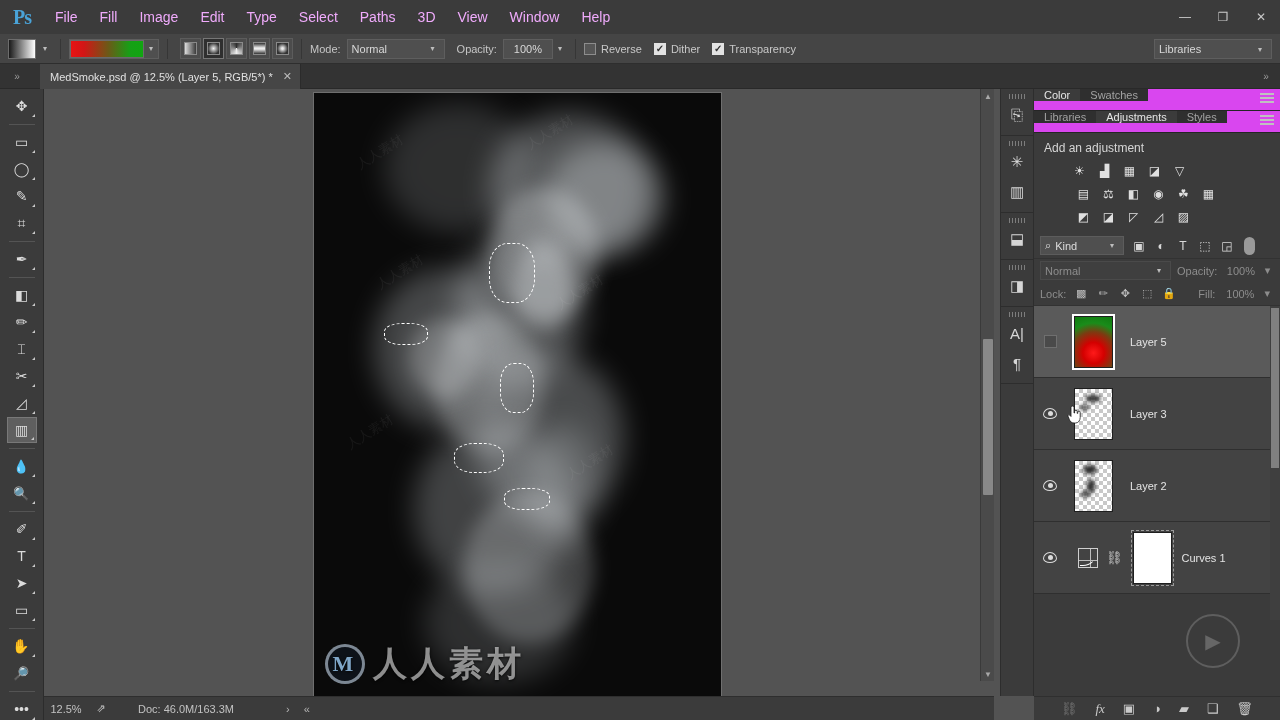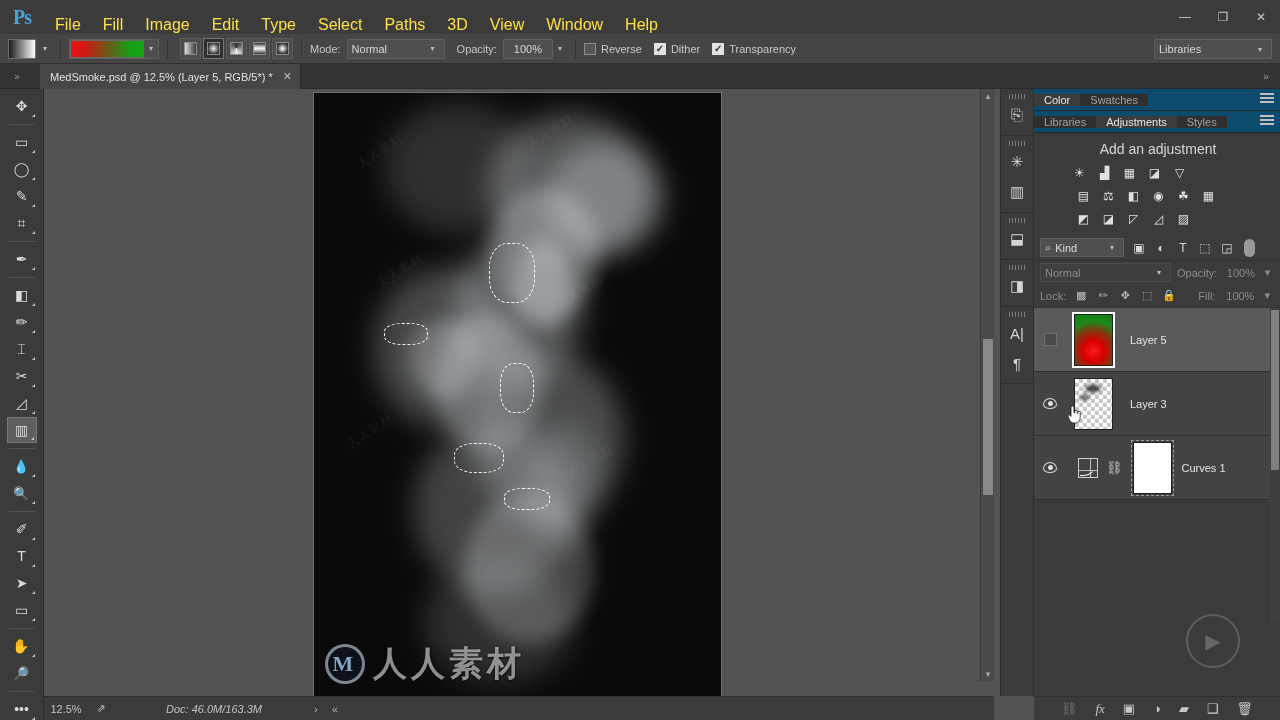--- a/index.html
+++ b/index.html
@@ -17,21 +17,21 @@
   .menubar {
     position:absolute; left:0; top:0; width:1280px; height:34px;
     background:#3b3b3b; display:flex; align-items:center;
   }
   .ps-logo {
     width:44px; height:34px; display:flex; align-items:center; justify-content:center;
     color:#4aa3d8; font-size:20px; font-weight:bold; font-family:"Liberation Serif", serif;
     letter-spacing:-1px;
   }
   .menu-item {
-    padding:8px 11px; height:34px; line-height:34px; font-size:16px; color:#fde047;
+    padding:0 11px; height:34px; line-height:34px; font-size:14px; color:#f0abfc;
     cursor:default;
   }
   .win-controls { position:absolute; right:0; top:0; height:34px; display:flex; }
   .win-btn {
     width:38px; height:34px; display:flex; align-items:center; justify-content:center;
     color:#c9c9c9; font-size:12px;
   }
 
   
   .optionsbar {
@@ -165,55 +165,55 @@
   }
   .vscroll .thumb {
     position:absolute; left:2px; width:10px; top:250px; height:156px; background:#888; border-radius:1px;
   }
   .hscroll-area {
     position:absolute; left:44px; bottom:0; width:950px; height:24px; background:#3b3b3b;
     border-top:1px solid #2e2e2e; display:flex; align-items:center; color:#c2c2c2; font-size:11px;
   }
   .status-zoom { width:44px; text-align:center; }
   .status-icon { width:26px; display:flex; align-items:center; justify-content:center; }
-  .status-doc { margin-left:52px;font-style:italic; }
+  .status-doc { margin-left:24px; }
   .status-arrows { margin-left:52px; display:flex; gap:14px; color:#b5b5b5; }
 
   
   .minidock {
     position:absolute; right:246px; top:89px; width:34px; height:607px;
     background:#3b3b3b; border-right:1px solid #2d2d2d; border-left:1px solid #2d2d2d;
     display:flex; flex-direction:column; align-items:center;
   }
   .md-group { width:34px; display:flex; flex-direction:column; align-items:center; padding:3px 0 5px; }
   .md-grip { width:16px; height:5px; margin:2px 0 1px;
     background:repeating-linear-gradient(90deg,#7d7d7d 0 1px,transparent 1px 3px); }
   .md-icon {
     width:30px; height:30px; display:flex; align-items:center; justify-content:center;
     color:#d6d6d6; font-size:15px;
   }
   .md-div { width:34px; height:1px; background:#2d2d2d; }
 
   
   .rightpanels { position:absolute; right:0; top:89px; width:246px; height:631px; background:#3b3b3b; }
   .panel-tabs {
-    height:22px; background:#0c4a6e; display:flex; align-items:center; position:relative;
+    height:22px; background:#d946ef; display:flex; align-items:flex-start; position:relative;
     border-bottom:1px solid #252525;
   }
   .ptab {
     padding:0 10px; display:flex; align-items:center; font-size:11px; color:#a2a2a2;
     background:#2f2f2f;
   }
   .ptab.active { background:#3b3b3b; color:#e6e6e6; }
   .pmenu {
     position:absolute; right:6px; top:4px; width:14px; height:12px;
     background:repeating-linear-gradient(180deg,#c0c0c0 0 2px,transparent 2px 4px);
   }
   .adjust-body { background:#3b3b3b; padding:6px 8px 8px; }
-  .adjust-title { font-size:14px; color:#d6d6d6; margin:2px 0 7px 2px;text-align:center; }
+  .adjust-title { font-size:12px; color:#d6d6d6; margin:2px 0 7px 2px; }
   .adjust-rows { display:flex; flex-direction:column; gap:6px; }
   .adjust-row { display:flex; gap:6px; padding-left:28px; }
   .adjust-row.r2 { padding-left:32px; }
   .adjust-row.r3 { padding-left:32px; }
   .adj-ic {
     width:19px; height:17px; display:flex; align-items:center; justify-content:center;
     color:#e0e0e0; font-size:12px;
   }
 
   .layers-filter {
@@ -232,21 +232,21 @@
     width:140px; height:19px; background:#3f3f3f; border:1px solid #4a4a4a;
     display:flex; align-items:center; padding:0 4px; justify-content:space-between;
     font-size:11px; color:#8d8d8d;
   }
   .dim { color:#8d8d8d; font-size:11px; }
   .opacity-val { color:#8d8d8d; font-size:11px; width:34px; text-align:right; }
   .lock-ic { width:18px; height:16px; display:flex; align-items:center; justify-content:center; color:#bdbdbd; font-size:11px; }
 
   .layers-list { position:relative; height:315px; overflow:hidden; border-top:1px solid #323232; }
   .layer-row {
-    display:flex; align-items:center; height:64px; border-bottom:1px solid #2f2f2f;
+    display:flex; align-items:center; height:72px; border-bottom:1px solid #2f2f2f;
     background:#434343; position:relative;
   }
   .layer-row.selected { background:#5a5a5a; }
   .eye-cell { width:32px; height:63px; display:flex; align-items:center; justify-content:center; }
   .eye { width:14px; height:11px; border-radius:50% 50% 50% 50%/60% 60% 40% 40%;
     border:1.5px solid #dcdcdc; display:flex; align-items:center; justify-content:center; }
   .eye:after { content:""; width:5px; height:5px; border-radius:50%; background:#dcdcdc; }
   .eye-empty { width:13px; height:13px; border:1px solid #6f6f6f; background:#4a4a4a; }
   .thumb-cell { width:54px; display:flex; align-items:center; justify-content:center; }
   .lthumb { width:39px; height:52px; border:1px solid #1f1f1f; background:#fff; }
@@ -690,20 +690,33 @@
                 <div class="sm" style="left: 10px; top: 6px; width: 16px; height: 7px;"></div>
                 <div class="sm" style="left: 5px; top: 16px; width: 9px; height: 5px;"></div>
               </div>
             </div>
             <div class="layer-name">Layer 3</div>
           </div>
           <div class="layer-row">
             <div class="eye-cell">
               <div class="eye"></div>
             </div>
+            <div class="thumb-cell">
+              <div class="lthumb thumb-checker">
+                <div class="sm" style="left: 8px; top: 4px; width: 14px; height: 9px;"></div>
+                <div class="sm" style="left: 12px; top: 18px; width: 8px; height: 14px;"></div>
+                <div class="sm" style="left: 6px; top: 30px; width: 9px; height: 6px;"></div>
+              </div>
+            </div>
+            <div class="layer-name">Layer 2</div>
+          </div>
+          <div class="layer-row">
+            <div class="eye-cell">
+              <div class="eye"></div>
+            </div>
             <div class="curves-icon"></div>
             <div class="link-icon">⛓</div>
             <div class="mask-thumb"></div>
             <div class="layer-name">Curves 1</div>
           </div>
         </div>
       <div class="panel-scrollbar">
         <div class="arr">▲</div>
         <div class="thumb"></div>
       </div>

